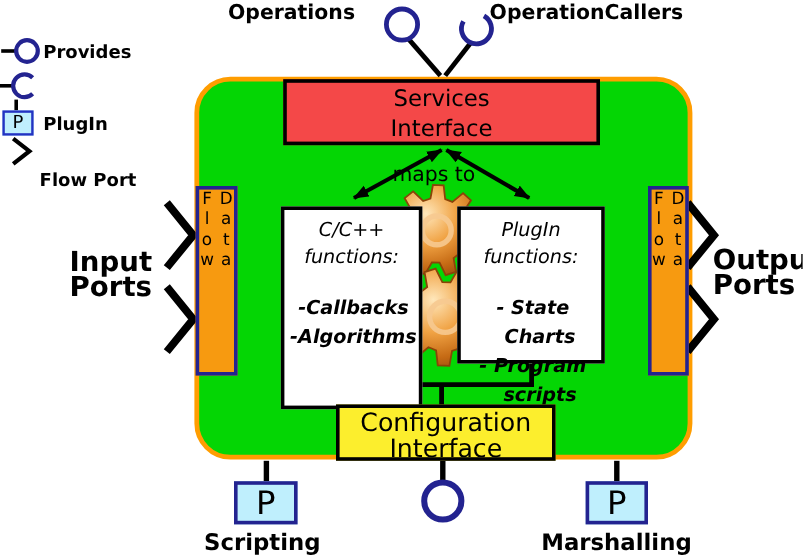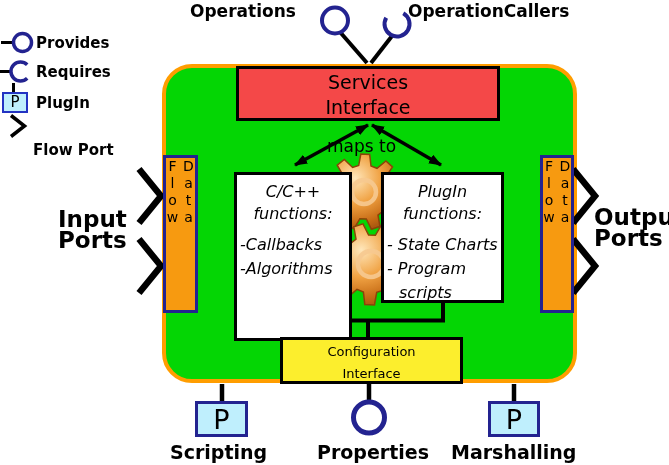--- a/index.html
+++ b/index.html
@@ -7,26 +7,26 @@
           font-family:"DejaVu Sans","Liberation Sans",sans-serif;color:#000;}
   .abs{position:absolute;}
   #svg-layer{position:absolute;left:0;top:0;z-index:2;}
   
   .green-box{left:162px;top:64px;width:415px;height:319px;background:#04d604;
              border:4px solid #ff9d00;border-radius:30px;box-sizing:border-box;z-index:1;}
   .iface{box-sizing:border-box;border:3px solid #000000;text-align:center;z-index:3;}
   .red-box{left:236px;top:66px;width:264px;height:55px;background:#f44848;
            font-size:19px;line-height:25px;padding-top:1px;}
   .yellow-box{left:280px;top:337px;width:183px;height:47px;background:#fcee2d;
-              font-size:13px;line-height:22px;padding-top:1px;}
+              font-size:21px;line-height:22px;padding-top:1px;}
   .white-box{background:#ffffff;font-style:italic;font-size:16px;text-align:center;z-index:3;}
   .wb-left{left:234px;top:172px;width:118px;height:169px;}
   .wb-right{left:381px;top:172px;width:123px;height:131px;}
   .wb-title{padding-top:6px;line-height:22px;}
-  .wb-items{margin-top:8px;text-align:left;}
+  .wb-items{margin-top:20px;text-align:center;font-weight:bold;}
   .wb-items div{line-height:24px;padding-left:15px;text-indent:-12px;}
   .dataflow{box-sizing:border-box;background:#f79a10;border:3px solid #232390;z-index:3;
             display:flex;align-items:center;justify-content:center;}
   .df-left{left:163px;top:155px;width:35px;height:158px;}
   .df-right{left:540px;top:155px;width:34px;height:158px;}
   .df-text{writing-mode:vertical-rl;text-orientation:upright;font-size:14px;letter-spacing:1px;}
   .pbox{box-sizing:border-box;background:#bfeffd;border:3px solid #232390;text-align:center;
         font-size:27px;line-height:31px;z-index:3;}
   .pbox-left{left:195px;top:401px;width:53px;height:36px;}
   .pbox-right{left:488px;top:401px;width:52px;height:36px;}
@@ -93,21 +93,20 @@
     <line x1="291" y1="320.5" x2="445" y2="320.5" stroke="#000" stroke-width="4"></line>
     <line x1="368" y1="320.5" x2="368" y2="338" stroke="#000" stroke-width="4"></line>
 
     <line x1="222" y1="384" x2="222" y2="401" stroke="#000" stroke-width="4.5"></line>
     <line x1="369" y1="384" x2="369" y2="402" stroke="#000" stroke-width="4.5"></line>
     <line x1="514" y1="384" x2="514" y2="401" stroke="#000" stroke-width="4.5"></line>
     <circle cx="369" cy="417.5" r="15.5" fill="#fff" stroke="#232390" stroke-width="5"></circle>
   </svg>
 
   <div class="abs lbl bold15" style="left:36px;top:34px;">Provides</div>
-  <div class="abs lbl bold15" style="left:36px;top:63px;">Requires</div>
   <div class="abs legend-pbox"><span>P</span></div>
   <div class="abs lbl bold15" style="left:36px;top:94px;">PlugIn</div>
   <div class="abs lbl bold15" style="left:33px;top:117px;margin-top:24px;">Flow Port</div>
 
   <div class="abs lbl bold17" style="left:190px;top:1px;width:118px;">Operations</div>
   <div class="abs lbl bold17" style="left:408px;top:1px;width:164px;">OperationCallers</div>
 
   <div class="abs iface red-box">
     <div>Services</div>
     <div>Interface</div>
@@ -155,16 +154,15 @@
   </div>
   <div class="abs lbl bold18" style="left:594px;top:207px;width:80px;">
     <div>Output</div>
     <div>Ports</div>
   </div>
 
   <div class="abs pbox pbox-left"><span>P</span></div>
   <div class="abs pbox pbox-right"><span>P</span></div>
 
   <div class="abs lbl bold19" style="left:170px;top:441px;width:104px;">Scripting</div>
-  <div class="abs lbl bold19" style="left:317px;top:441px;width:104px;">Properties</div>
   <div class="abs lbl bold19" style="left:451px;top:441px;width:124px;">Marshalling</div>
 
 </div>
 
 </body></html>

